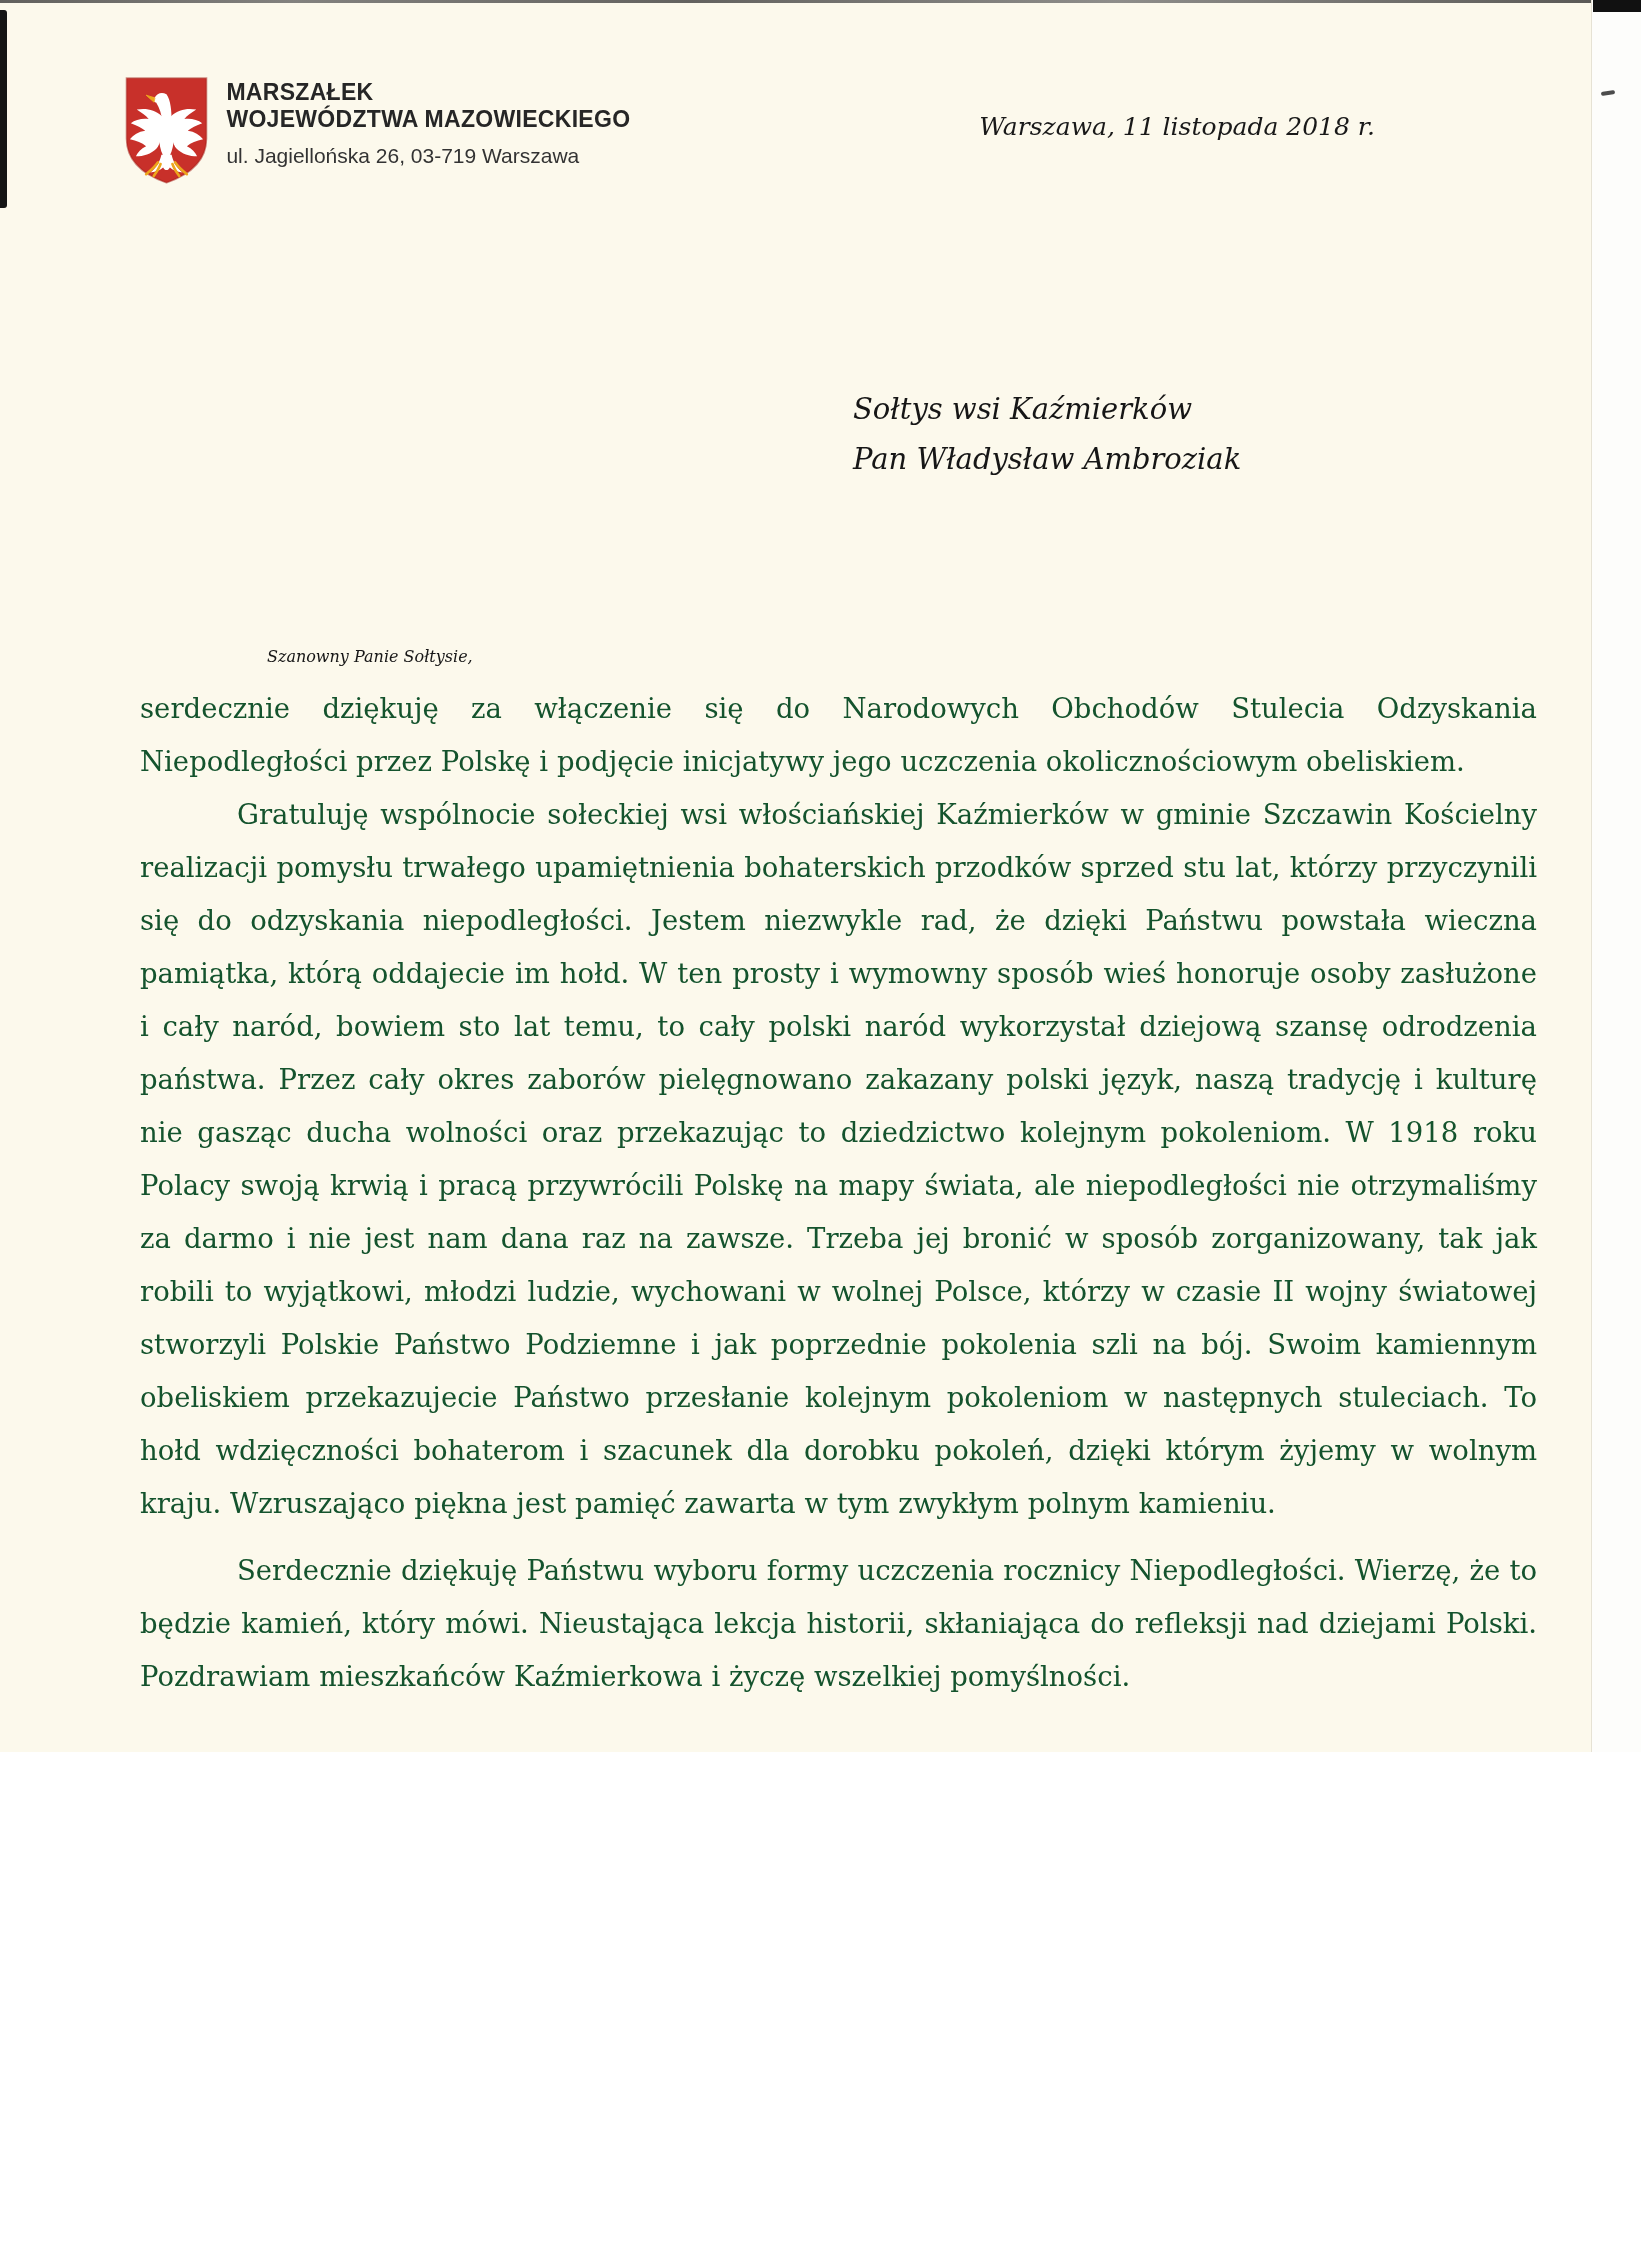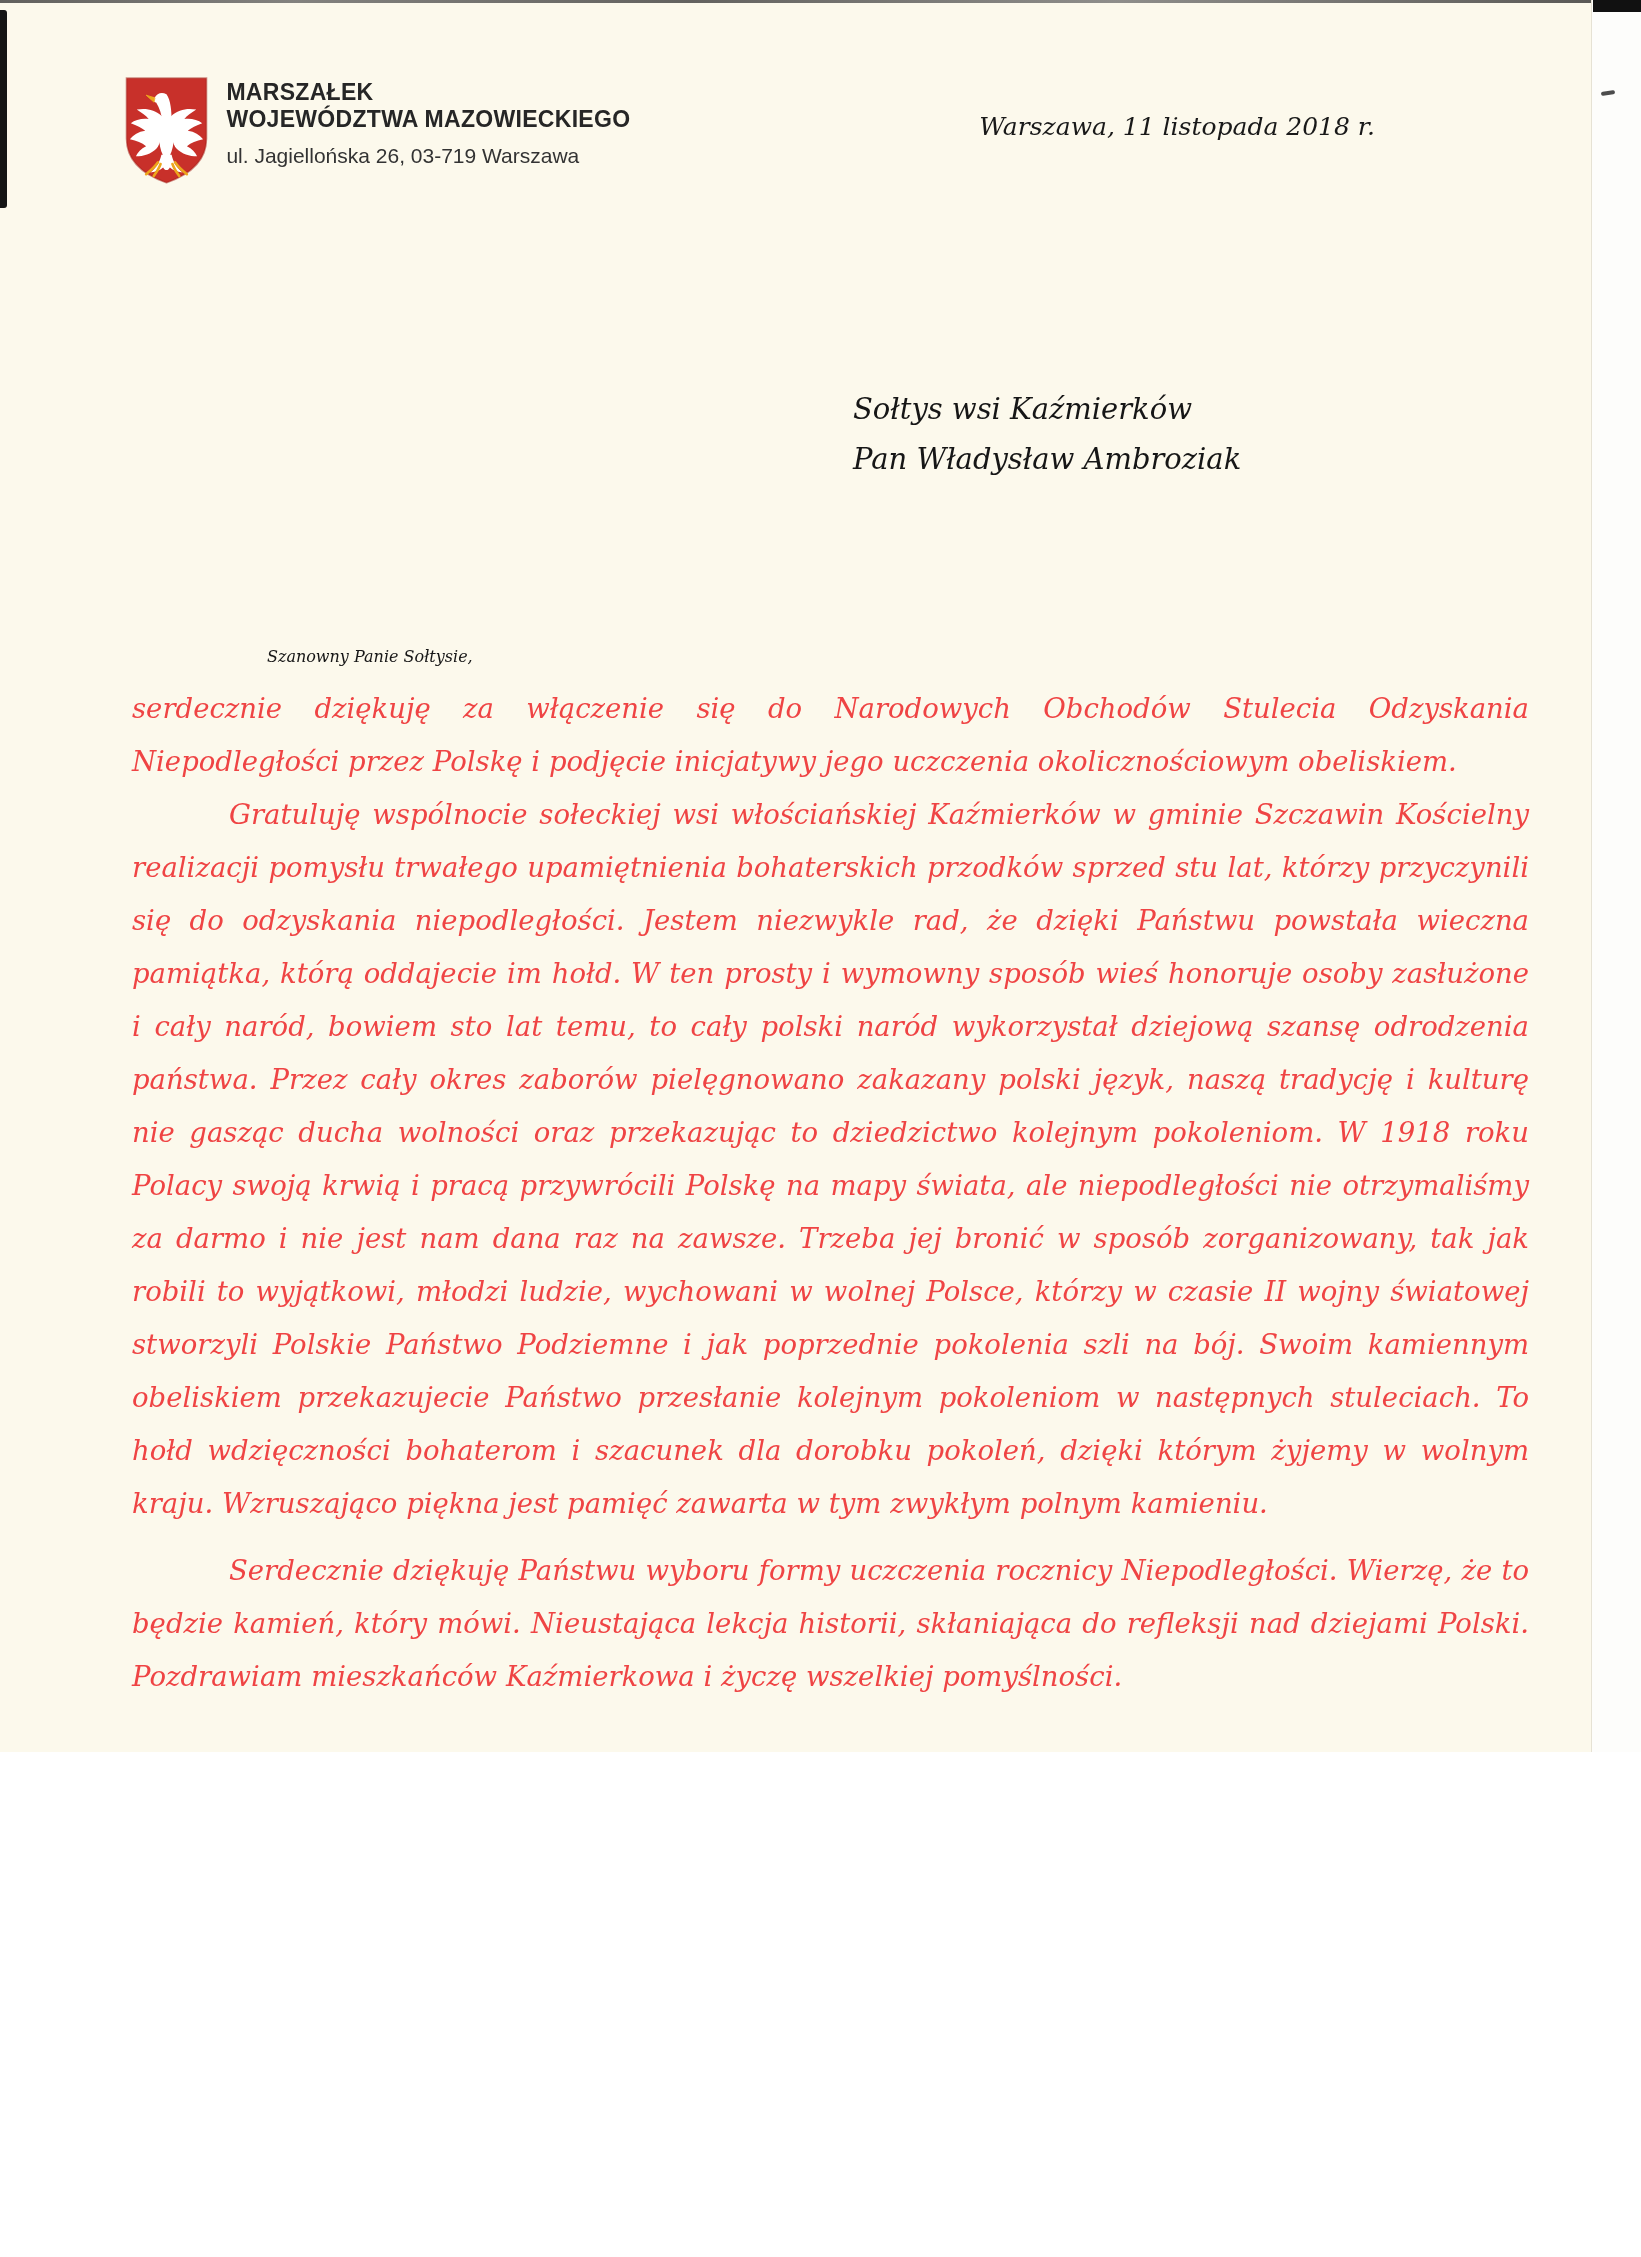--- a/index.html
+++ b/index.html
@@ -34,23 +34,23 @@
     font-family:"Liberation Sans", sans-serif;color:#262626;}
   .sender .bold-line{font-weight:bold;font-size:23px;line-height:27px;letter-spacing:0.3px;}
   .sender .addr-line{font-size:21px;line-height:27px;margin-top:9px;color:#333;}
   .dateline{position:absolute;top:112px;right:266px;
     font-style:italic;font-size:25px;color:#191919;}
   
   .recipient{position:absolute;top:384px;left:853px;
     font-style:italic;font-size:29px;line-height:50px;color:#161616;}
   .salutation{position:absolute;top:616px;left:267px;
     font-style:italic;font-size:16px;color:#161616;margin-top:31px;}
-  .letter-body{position:absolute;top:682px;left:132px;width:1397px;
-    font-style:italic;font-size:27.5px;line-height:53px;
-    text-align:justify;color:#ef4444;}
+  .letter-body{position:absolute;top:682px;left:140px;width:1397px;
+    font-size:27.5px;line-height:53px;
+    text-align:justify;color:#14532d;}
   .letter-body p{margin:0;}
   .letter-body p.indent{text-indent:97px;}
   .letter-body p.para3{margin-top:13.5px;}
   .closing{position:absolute;top:1784px;left:915px;
     font-style:italic;font-size:36px;color:#6d28d9;}
   .signature{position:absolute;top:1850px;left:848px;width:444px;height:116px;}
 </style>
 </head>
 <body>
 

